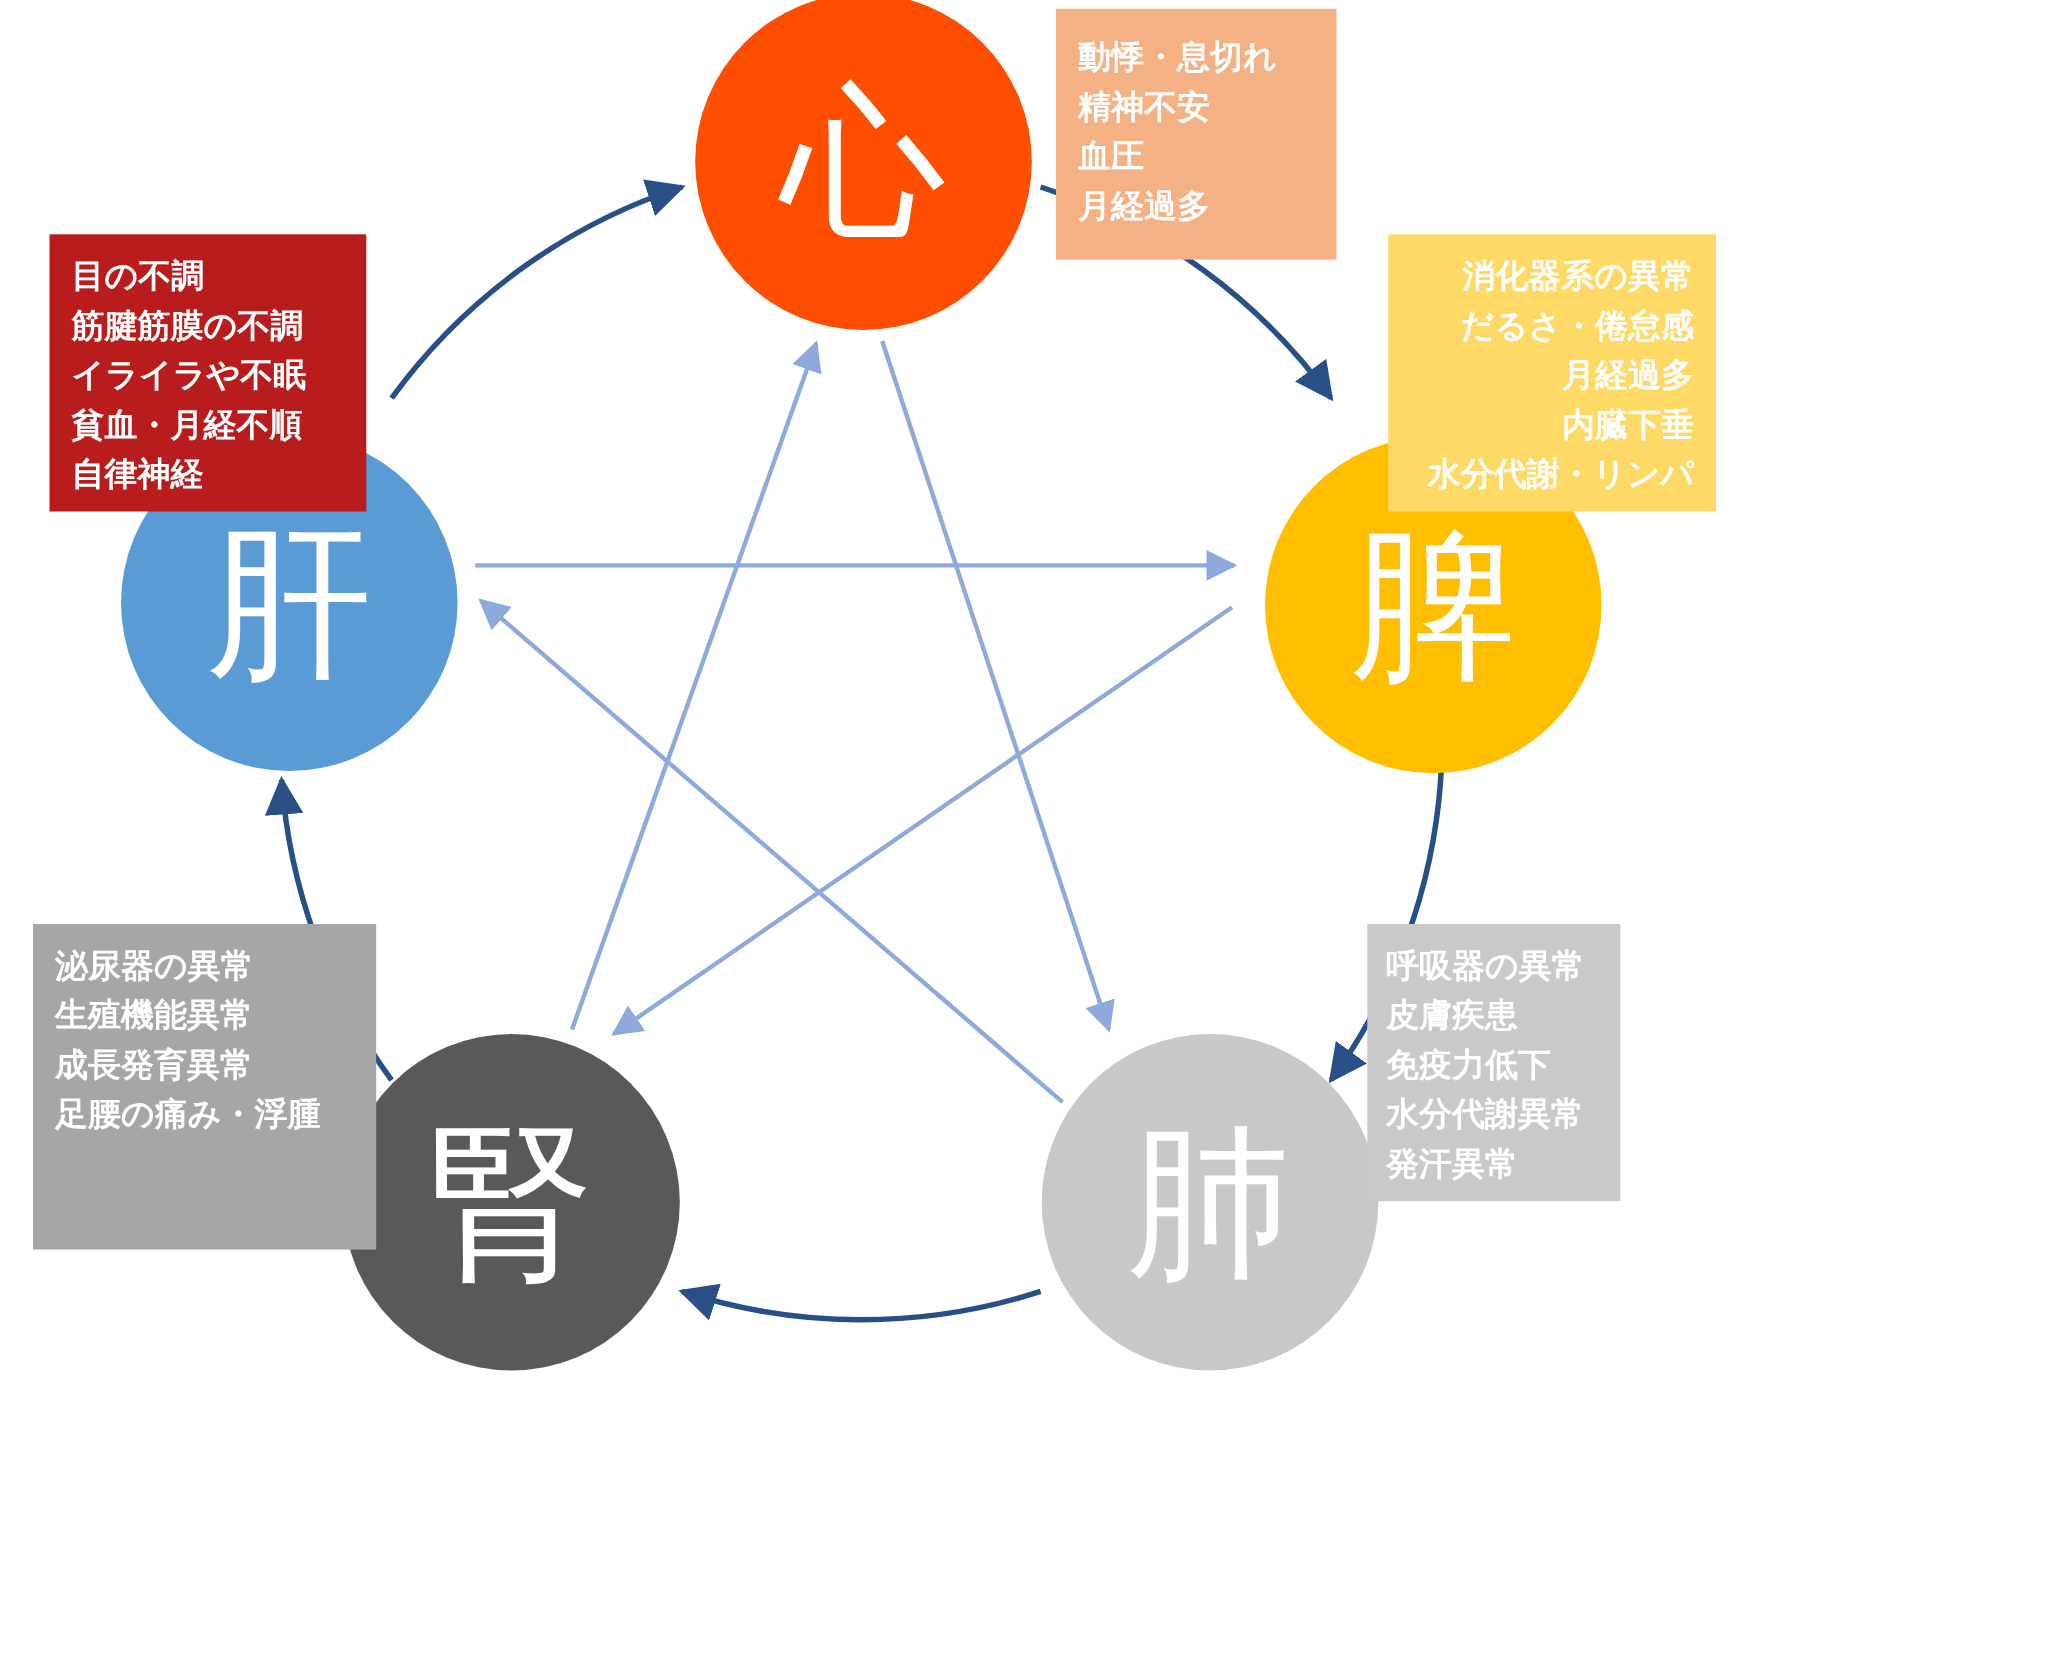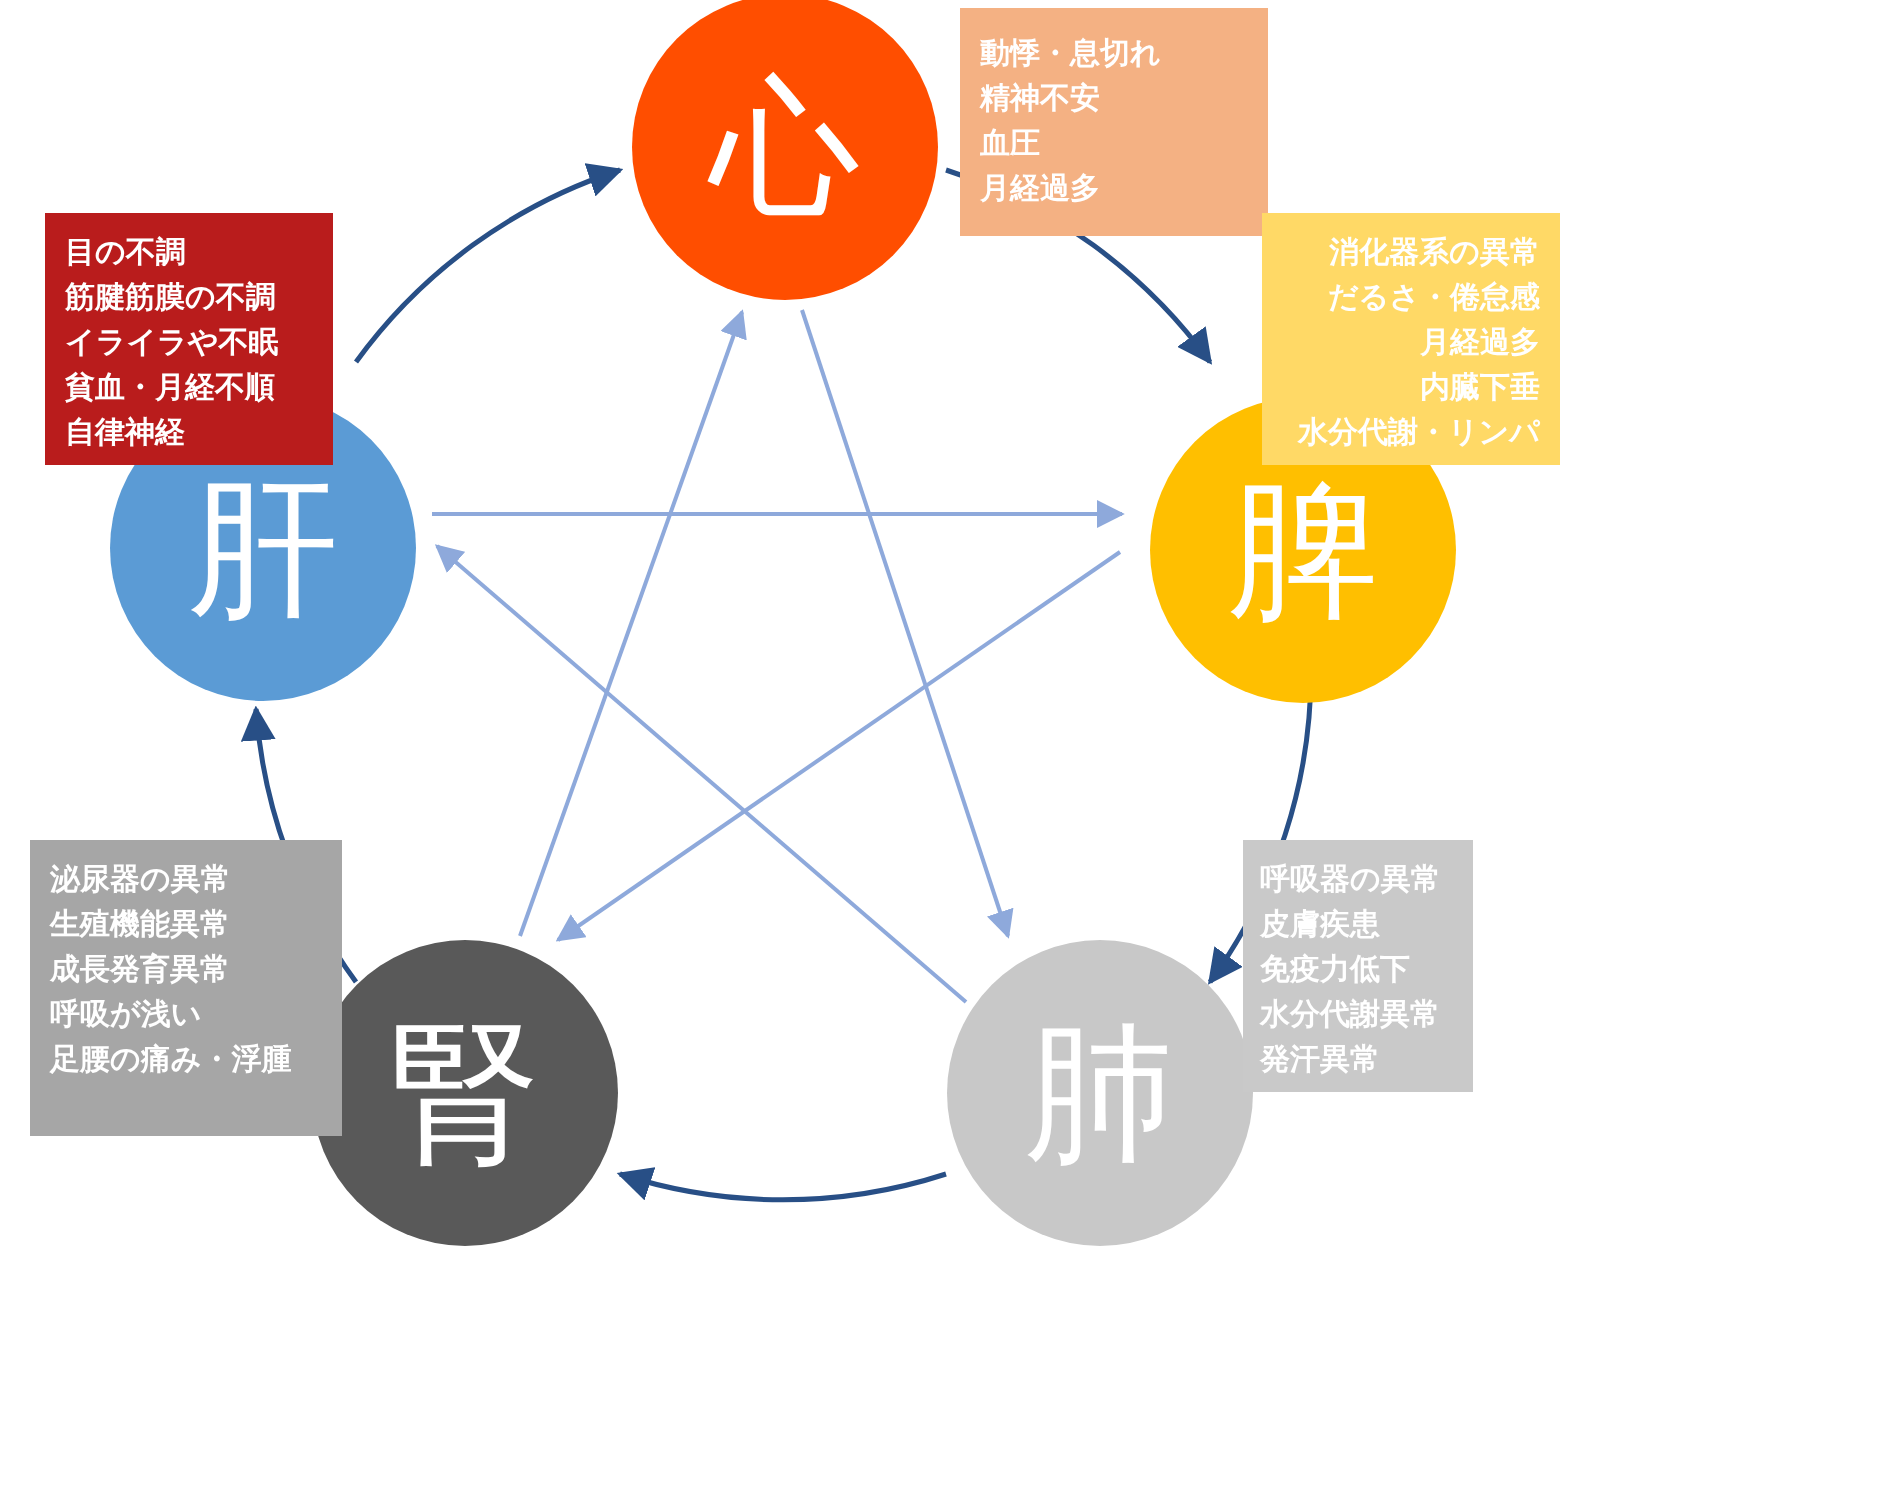--- a/index.html
+++ b/index.html
@@ -52,21 +52,21 @@
     box-sizing: border-box;
     padding: 16px 20px;
     color: #ffffff;
     font-weight: 700;
   }
   .box .line {
     font-size: 30px;
     line-height: 45px;
     white-space: nowrap;
   }
-  .box-heart  { left: 960px;  top: 8px;   width: 308px; height: 228px; padding-top: 22px; }
+  .box-heart  { left: 960px;  top: 8px;   width: 255px; height: 228px; padding-top: 22px; }
   .box-spleen { left: 1262px; top: 213px; width: 298px; height: 252px; }
   .box-lung   { left: 1243px; top: 840px; width: 230px; height: 252px; }
   .box-kidney { left: 30px;   top: 840px; width: 312px; height: 296px; }
   .box-liver  { left: 8px;    top: 213px; width: 288px; height: 252px; }
 </style>
 </head>
 <body>
 
 <div class="stage">
 
@@ -133,21 +133,20 @@
     <div class="line">皮膚疾患</div>
     <div class="line">免疫力低下</div>
     <div class="line">水分代謝異常</div>
     <div class="line">発汗異常</div>
   </div>
 
   <div class="box box-kidney" style="background-color: rgb(166, 166, 166);">
     <div class="line">泌尿器の異常</div>
     <div class="line">生殖機能異常</div>
     <div class="line">成長発育異常</div>
-    <div class="line">呼吸が浅い</div>
     <div class="line">足腰の痛み・浮腫</div>
   </div>
 
   <div class="box box-liver" style="background-color: #b91c1c; margin-left: 37px;">
     <div class="line">目の不調</div>
     <div class="line">筋腱筋膜の不調</div>
     <div class="line">イライラや不眠</div>
     <div class="line">貧血・月経不順</div>
     <div class="line">自律神経</div>
   </div>

